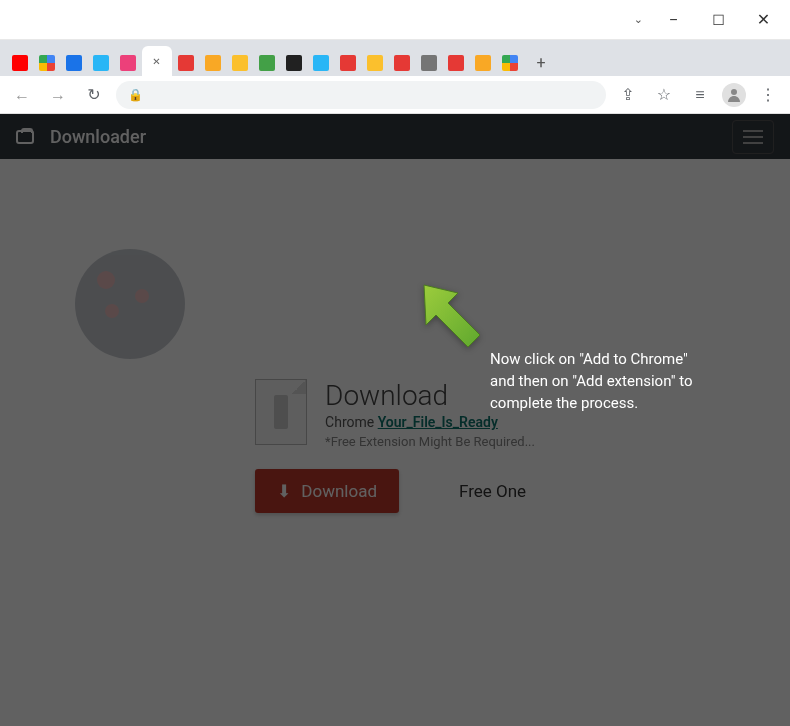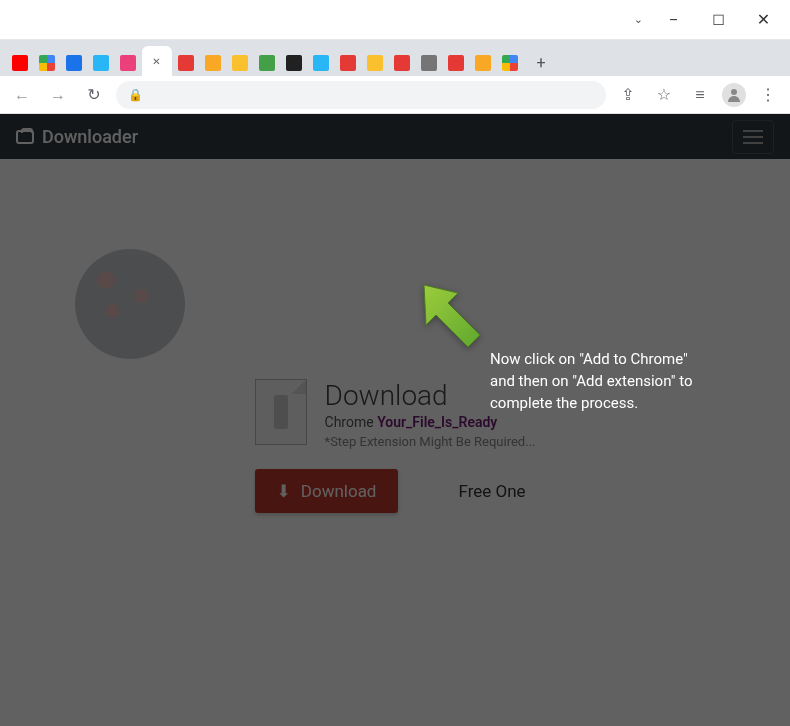--- a/index.html
+++ b/index.html
@@ -25,41 +25,41 @@
 .nav-btn { width: 28px; height: 28px; display: flex; align-items: center; justify-content: center; color: #999; font-size: 16px; }
 .nav-btn.enabled { color: #5f6368; }
 .omnibox { flex: 1; height: 28px; background: #f1f3f4; border-radius: 14px; display: flex; align-items: center; padding: 0 12px; color: #888; }
 .omnibox .lock { font-size: 12px; }
 .tool-btn { width: 28px; height: 28px; display: flex; align-items: center; justify-content: center; color: #5f6368; font-size: 16px; }
 .avatar { width: 24px; height: 24px; border-radius: 50%; background: #e0e0e0; display: flex; align-items: center; justify-content: center; }
 
 
 .viewport { position: relative; height: 612px; background: #fff; }
 .page-header { height: 45px; background: #343a40; display: flex; align-items: center; padding: 0 16px; justify-content: space-between; }
-.brand { color: #fff; font-size: 18px; font-weight: 500; display: flex; align-items: center; gap: 8px; }
+.brand { color: #fff; font-size: 18px; font-weight: 500; display: flex; align-items: center; gap: 16px; }
 .brand .cam { width: 18px; height: 14px; border: 2px solid #fff; border-radius: 3px; position: relative; }
 .brand .cam::before { content: ""; position: absolute; top: -4px; left: 3px; width: 8px; height: 3px; border: 2px solid #fff; border-bottom: none; border-radius: 3px 3px 0 0; }
 .hamburger { width: 42px; height: 34px; border: 1px solid #555; border-radius: 4px; display: flex; flex-direction: column; justify-content: center; align-items: center; gap: 4px; }
 .hamburger div { width: 20px; height: 2px; background: #aaa; }
 
 .content { padding: 90px 0 0 0; display: flex; flex-direction: column; align-items: center; position: relative; }
 .logo-bg { position: absolute; left: 75px; top: 90px; width: 110px; height: 110px; border-radius: 50%; background: #4a5568; opacity: 0.3; }
 .logo-bg .dot { position: absolute; border-radius: 50%; background: #c53030; }
 .logo-bg .d1 { width: 18px; height: 18px; top: 22px; left: 22px; }
 .logo-bg .d2 { width: 14px; height: 14px; top: 55px; left: 30px; }
 .logo-bg .d3 { width: 14px; height: 14px; top: 40px; left: 60px; }
 
 .card { margin-top: 130px; display: flex; flex-direction: column; align-items: flex-start; }
 .row1 { display: flex; align-items: flex-start; gap: 18px; }
 .file-icon { width: 52px; height: 66px; border: 1px solid #bbb; background: #f8f8f8; position: relative; display: flex; align-items: center; justify-content: center; }
 .file-icon::before { content: ""; position: absolute; top: 0; right: 0; width: 14px; height: 14px; background: linear-gradient(135deg, #f8f8f8 50%, #ddd 50%); }
 .zip-body { width: 14px; height: 34px; background: #ccc; border-radius: 2px; position: relative; }
 .titles h2 { font-size: 28px; font-weight: 300; color: #444; margin-bottom: 2px; }
 .titles .line2 { font-size: 14px; color: #555; }
-.titles .line2 .filename { color: #701a75; font-weight: 600; }
+.titles .line2 .filename { color: #0f766e; font-weight: 600; text-decoration: underline; }
 .titles .note { font-size: 13px; color: #888; margin-top: 4px; }
 
 .btnrow { display: flex; gap: 60px; margin-top: 20px; align-items: center; }
 .dl-btn { background: #c0392b; color: #fff; padding: 12px 22px; border-radius: 3px; font-size: 17px; display: flex; align-items: center; gap: 10px; box-shadow: 0 2px 4px rgba(0,0,0,0.2); }
 .step { font-size: 17px; color: #333; }
 
 
 .dim { position: absolute; inset: 0; background: rgba(0,0,0,0.62); }
 
 
@@ -182,21 +182,21 @@
     <div class="card">
       <div class="row1">
         <div class="file-icon">
             <div class="zip-body"></div>
           </div>
         <div class="titles">
           <h2>Download</h2>
           <div class="line2">
             <span>Chrome </span><span class="filename">Your_File_Is_Ready</span>
           </div>
-          <div class="note">*Step Extension Might Be Required...</div>
+          <div class="note">*Free Extension Might Be Required...</div>
         </div>
       </div>
       <div class="btnrow">
         <div class="dl-btn">
           <span>⬇</span>
           <span>Download</span>
         </div>
         <div class="step">Free One</div>
       </div>
     </div>

